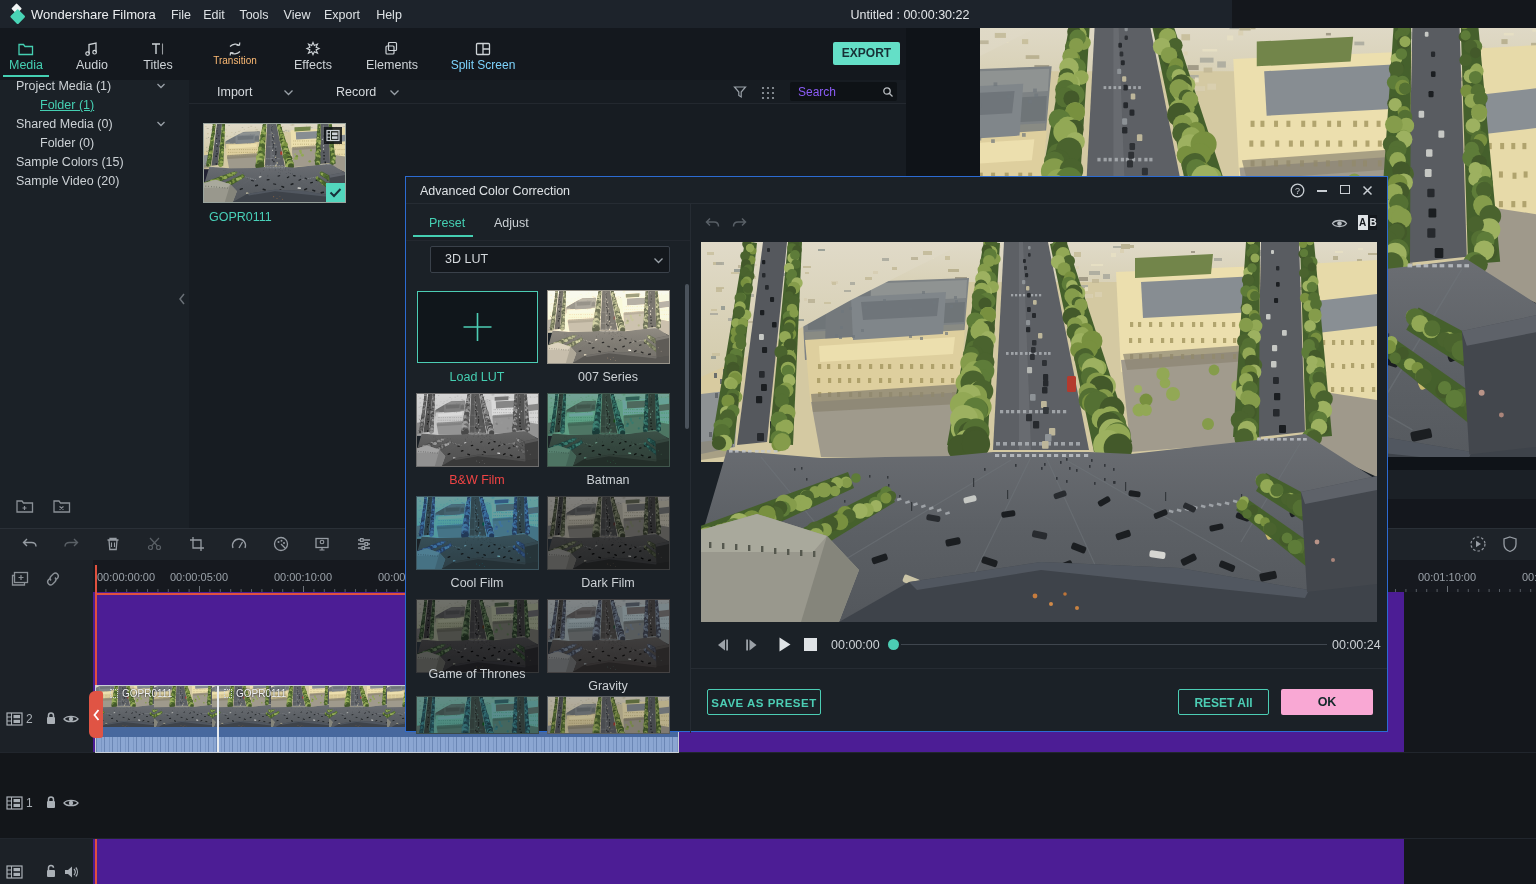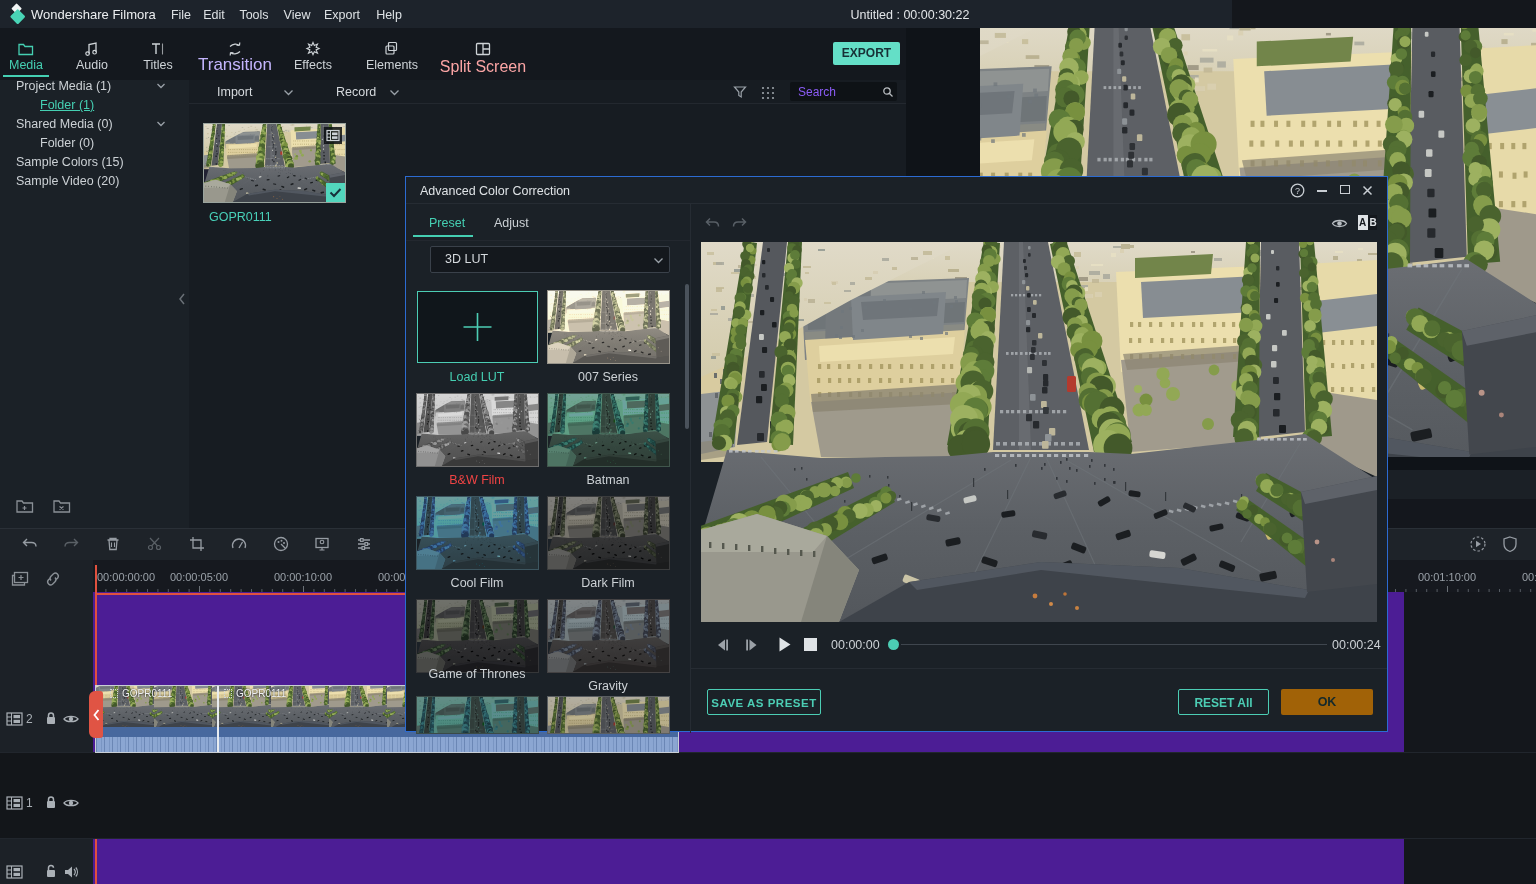--- a/index.html
+++ b/index.html
@@ -1083,35 +1083,35 @@
 <div class="abs" style="left:92px;top:30px;transform:translateX(-50%);font-size:12.5px;color:#ced3d7">Audio</div>
 <svg class="abs" style="left:149px;top:12px" width="18" height="18" viewBox="0 0 18 18">
       <path d="M3 4 h8 M7 4 v10" stroke="#ced3d7" fill="none" stroke-width="1.4"></path>
       <path d="M13.5 3.5 v11" stroke="#ced3d7" fill="none" stroke-width="1.1" opacity="0.7"></path>
     </svg>
 <div class="abs" style="left:158px;top:30px;transform:translateX(-50%);font-size:12.5px;color:#ced3d7">Titles</div>
 <svg class="abs" style="left:226px;top:12px" width="18" height="18" viewBox="0 0 18 18">
       <path d="M4 6.5 C7 3.5 11 3.5 13.5 5.5 M13.5 5.5 l0.3-3 M13.5 5.5 l-3-0.4" stroke="#ced3d7" fill="none" stroke-width="1.2"></path>
       <path d="M14 11.5 C11 14.5 7 14.5 4.5 12.5 M4.5 12.5 l-0.3 3 M4.5 12.5 l3 0.4" stroke="#ced3d7" fill="none" stroke-width="1.2"></path>
     </svg>
-<div class="abs" style="left:235px;top:27px;transform:translateX(-50%);font-size:17px;color:#c4b5fd">Transition</div>
+<div class="abs" style="left:235px;top:27px;transform:translateX(-50%);font-size:10px;color:#fdba74">Transition</div>
 <svg class="abs" style="left:304px;top:12px" width="18" height="18" viewBox="0 0 18 18">
       <path d="M9 2.5 l1.3 3 3.2-1.4 -1.4 3.2 3 1.3 -3 1.3 1.4 3.2 -3.2-1.4 -1.3 3 -1.3-3 -3.2 1.4 1.4-3.2 -3-1.3 3-1.3 -1.4-3.2 3.2 1.4 z" stroke="#ced3d7" fill="none" stroke-width="1.1"></path>
     </svg>
 <div class="abs" style="left:313px;top:30px;transform:translateX(-50%);font-size:12.5px;color:#ced3d7">Effects</div>
 <svg class="abs" style="left:383px;top:12px" width="18" height="18" viewBox="0 0 18 18">
       <rect x="5.5" y="2.5" width="8" height="8" rx="1" stroke="#ced3d7" fill="none" stroke-width="1.2"></rect>
       <rect x="3" y="6" width="8" height="8" rx="1" stroke="#ced3d7" fill="none" stroke-width="1.2"></rect>
     </svg>
 <div class="abs" style="left:392px;top:30px;transform:translateX(-50%);font-size:12.5px;color:#ced3d7">Elements</div>
 <svg class="abs" style="left:474px;top:12px" width="18" height="18" viewBox="0 0 18 18">
       <rect x="2.5" y="3.5" width="13" height="11" rx="1" stroke="#ced3d7" fill="none" stroke-width="1.3"></rect>
       <path d="M9 3.5 v11 M9 9 h6.5" stroke="#ced3d7" fill="none" stroke-width="1.3"></path>
     </svg>
-<div class="abs" style="left:483px;top:30px;transform:translateX(-50%);font-size:16px;color:#fca5a5">Split Screen</div>
+<div class="abs" style="left:483px;top:30px;transform:translateX(-50%);font-size:12px;color:#7dd3fc">Split Screen</div>
 <div class="abs" style="left:3px;top:46.5px;width:46px;height:2.5px;background:#45cfb2"></div>
 <div class="abs" style="left:833px;top:14px;width:67px;height:23px;background:#64dfc7;border-radius:2px;text-align:center;line-height:23px;font-size:12px;font-weight:bold;color:#173036">EXPORT</div>
 </div>
 <div class="abs" style="left:0;top:80px;width:189px;height:448px;background:#1b2127">
 <div class="abs" style="left:16px;top:-1px;font-size:12.5px;color:#ccd1d5;">Project Media (1)</div>
 <svg class="abs" style="left:156px;top:2px" width="10" height="8" viewBox="0 0 10 8">
       <path d="M1.5 2 L5 5.5 L8.5 2" stroke="#9aa1a8" fill="none" stroke-width="1.3"></path>
     </svg>
 <div class="abs" style="left:40px;top:18px;font-size:12.5px;color:#45cfb2;text-decoration:underline;">Folder (1)</div>
 <div class="abs" style="left:16px;top:37px;font-size:12.5px;color:#ccd1d5;">Shared Media (0)</div>
@@ -1622,13 +1622,13 @@
       <path d="M3.5 1.5 L14.5 8.5 L3.5 15.5 Z" fill="#dfe3e6"></path>
     </svg>
 <div class="abs" style="left:398px;top:461px;width:13px;height:13px;background:#dfe3e6"></div>
 <div class="abs" style="left:425px;top:461px;font-size:12.5px;color:#ccd1d5">00:00:00</div>
 <div class="abs" style="left:495px;top:466.5px;width:426px;height:1.6px;background:#3f464e"></div>
 <div class="abs" style="left:482px;top:462px;width:11px;height:11px;border-radius:50%;background:#4ccdb4"></div>
 <div class="abs" style="left:926px;top:461px;font-size:12.5px;color:#ccd1d5">00:00:24</div>
 <div class="abs" style="left:285px;top:491px;width:696px;height:1px;background:#262c33"></div>
 <div class="abs" style="left:301px;top:512px;width:114px;height:26px;border:1px solid #4ccdb4;border-radius:2px;text-align:center;line-height:26px;font-size:11.5px;font-weight:bold;color:#4ccdb4;letter-spacing:0.5px">SAVE AS PRESET</div>
 <div class="abs" style="left:772px;top:512px;width:91px;height:26px;border:1px solid #4ccdb4;border-radius:2px;text-align:center;line-height:26px;font-size:12px;font-weight:bold;color:#4ccdb4">RESET All</div>
-<div class="abs" style="left:875px;top:512px;width:92px;height:26px;background:#a16207;border-radius:2px;text-align:center;line-height:26px;font-size:12.5px;font-weight:bold;color:#14292b">OK</div>
+<div class="abs" style="left:875px;top:512px;width:92px;height:26px;background:#f9a8d4;border-radius:2px;text-align:center;line-height:26px;font-size:12.5px;font-weight:bold;color:#14292b">OK</div>
 </div>
 </body></html>

